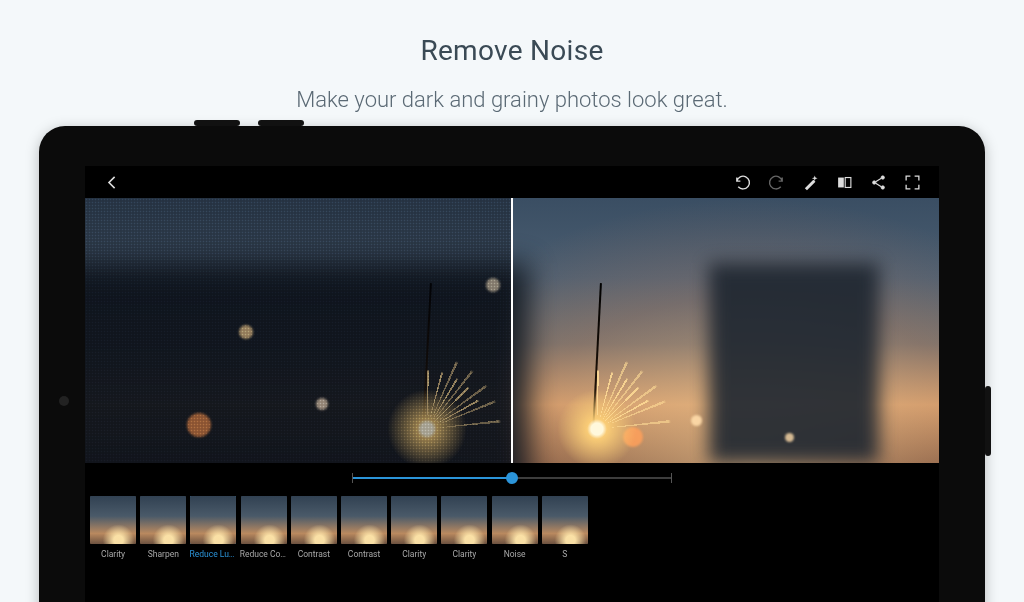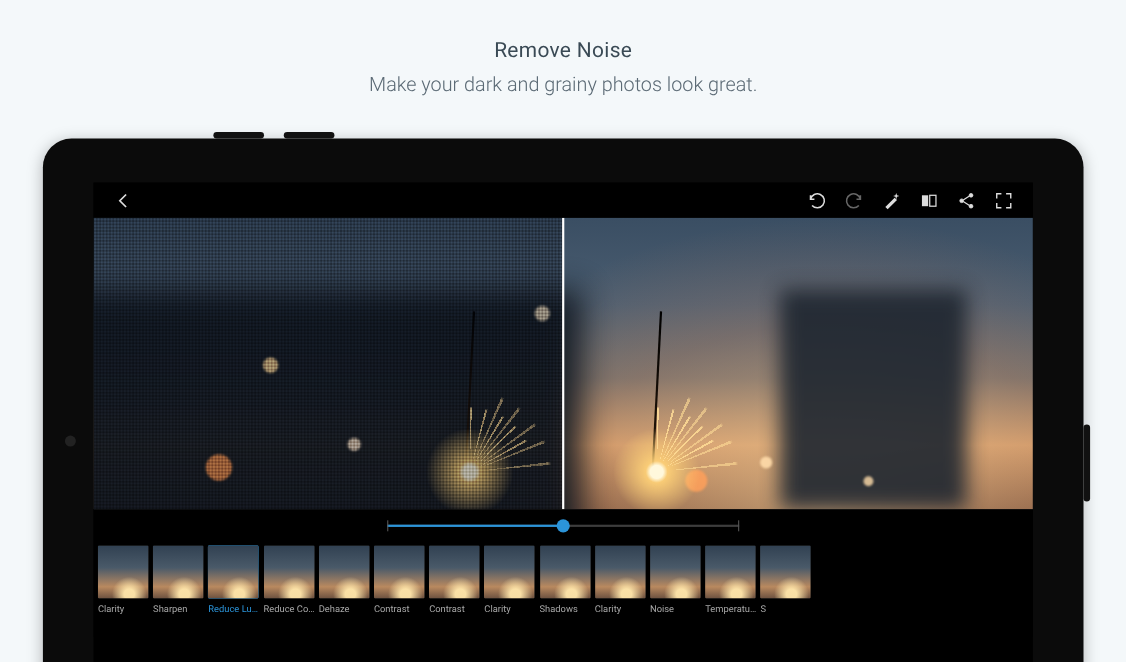--- a/index.html
+++ b/index.html
@@ -1,20 +1,20 @@
 <!DOCTYPE html>
 <html><head>
 <meta charset="utf-8">
 <style>
 *{margin:0;padding:0;box-sizing:border-box}
 html,body{width:1024px;height:602px;overflow:hidden;font-family:-apple-system,"Segoe UI",Roboto,Arial,sans-serif;background:#f4f8fa}
 .page{width:1024px;height:602px;position:relative}
 .hero{position:absolute;top:34px;left:0;right:0;text-align:center;color:#3a4a55}
-.hero h1{font-size:19px;font-weight:400;letter-spacing:.3px}
-.hero p{margin-top:10px;font-size:18px;font-weight:300;color:#5b6a75}
+.hero h1{font-size:28px;font-weight:400;letter-spacing:.3px}
+.hero p{margin-top:20px;font-size:22px;font-weight:300;color:#5b6a75}
 .tablet{position:absolute;top:126px;left:50%;transform:translateX(-50%);width:946px;height:540px;background:#0b0b0b;border-radius:26px 26px 0 0;padding:40px 46px 0;box-shadow:0 3px 14px rgba(0,0,0,.25)}
 .btns{position:absolute;top:-6px;left:155px;display:flex;gap:18px}
 .btns span{width:46px;height:6px;background:#111;border-radius:3px}
 .sidebtn{position:absolute;right:-6px;top:260px;width:6px;height:70px;background:#111;border-radius:3px}
 .cam{position:absolute;left:20px;top:50%;width:10px;height:10px;background:#222;border-radius:50%}
 .screen{width:854px;height:480px;background:#000;overflow:hidden;position:relative}
 .topbar{height:32px;display:flex;align-items:center;padding:0 10px;color:#e6e6e6;background:#000}
 .topbar .sp{flex:1}
 .ticon{width:34px;height:32px;display:flex;align-items:center;justify-content:center;cursor:pointer}
 .ticon svg{width:17px;height:17px;stroke:#ddd;fill:#ddd}
@@ -48,21 +48,21 @@
 .darken{position:absolute;inset:0;clip-path:inset(0 50% 0 0);background:rgba(5,10,18,.35)}
 .divider{position:absolute;top:0;bottom:0;left:50%;width:2px;background:#fff;transform:translateX(-1px);cursor:ew-resize}
 .sliderwrap{height:30px;display:flex;align-items:center;justify-content:center;background:#000}
 .track{position:relative;width:320px;height:2px}
 .track .bg{position:absolute;inset:0;background:#3d3d3d}
 .track .fg{position:absolute;left:0;top:0;bottom:0;width:50%;background:#2b94d9}
 .track .tick{position:absolute;top:50%;width:1px;height:10px;background:#555;transform:translateY(-50%)}
 .track .tick.l{left:0}.track .tick.c{left:50%}.track .tick.r{right:0}
 .knob{position:absolute;left:50%;top:50%;width:12px;height:12px;background:#2b94d9;border-radius:50%;transform:translate(-50%,-50%);cursor:pointer}
 .thumbs{height:86px;background:#000;display:flex;align-items:flex-start;padding:3px 4px 0;gap:2px;overflow:hidden}
-.thumb{flex:0 0 48.2px;display:flex;flex-direction:column;cursor:pointer}
+.thumb{flex:0 0 48.2px;display:flex;flex-direction:column;align-items:center;cursor:pointer}
 .thumb .img{width:46px;height:48px;background:#222;border-radius:1px;position:relative;overflow:hidden}
 .thumb .img .mini{position:absolute;inset:0;background:
  radial-gradient(circle at 62% 92%,rgba(255,230,170,.95) 0 9%,transparent 30%),
  linear-gradient(180deg,#314152 0%,#4a5a69 42%,#b9895f 78%,#6d5240 100%)}
 .thumb .lbl{margin-top:5px;font-size:8.5px;color:#a8a8a8;white-space:nowrap;max-width:48px;overflow:hidden;text-overflow:ellipsis}
 .thumb.sel .img{outline:2px solid #2b94d9;outline-offset:-2px}
 .thumb.sel .lbl{color:#2b94d9}
 </style>
 </head>
 <body>
@@ -183,63 +183,45 @@
           <div class="thumb">
             <div class="img">
               <div class="mini"></div>
             </div>
             <div class="lbl">Reduce Colo..</div>
           </div>
           <div class="thumb">
             <div class="img">
               <div class="mini"></div>
             </div>
-            <div class="lbl">Dehaze</div>
-          </div>
-          <div class="thumb">
-            <div class="img">
-              <div class="mini"></div>
-            </div>
             <div class="lbl">Contrast</div>
           </div>
           <div class="thumb">
             <div class="img">
               <div class="mini"></div>
             </div>
             <div class="lbl">Contrast</div>
           </div>
           <div class="thumb">
             <div class="img">
               <div class="mini"></div>
             </div>
             <div class="lbl">Clarity</div>
           </div>
           <div class="thumb">
             <div class="img">
               <div class="mini"></div>
             </div>
-            <div class="lbl">Shadows</div>
-          </div>
-          <div class="thumb">
-            <div class="img">
-              <div class="mini"></div>
-            </div>
             <div class="lbl">Clarity</div>
           </div>
           <div class="thumb">
             <div class="img">
               <div class="mini"></div>
             </div>
             <div class="lbl">Noise</div>
-          </div>
-          <div class="thumb">
-            <div class="img">
-              <div class="mini"></div>
-            </div>
-            <div class="lbl">Temperature</div>
           </div>
           <div class="thumb">
             <div class="img">
               <div class="mini"></div>
             </div>
             <div class="lbl">S</div>
           </div>
         </div>
 
  </div>

